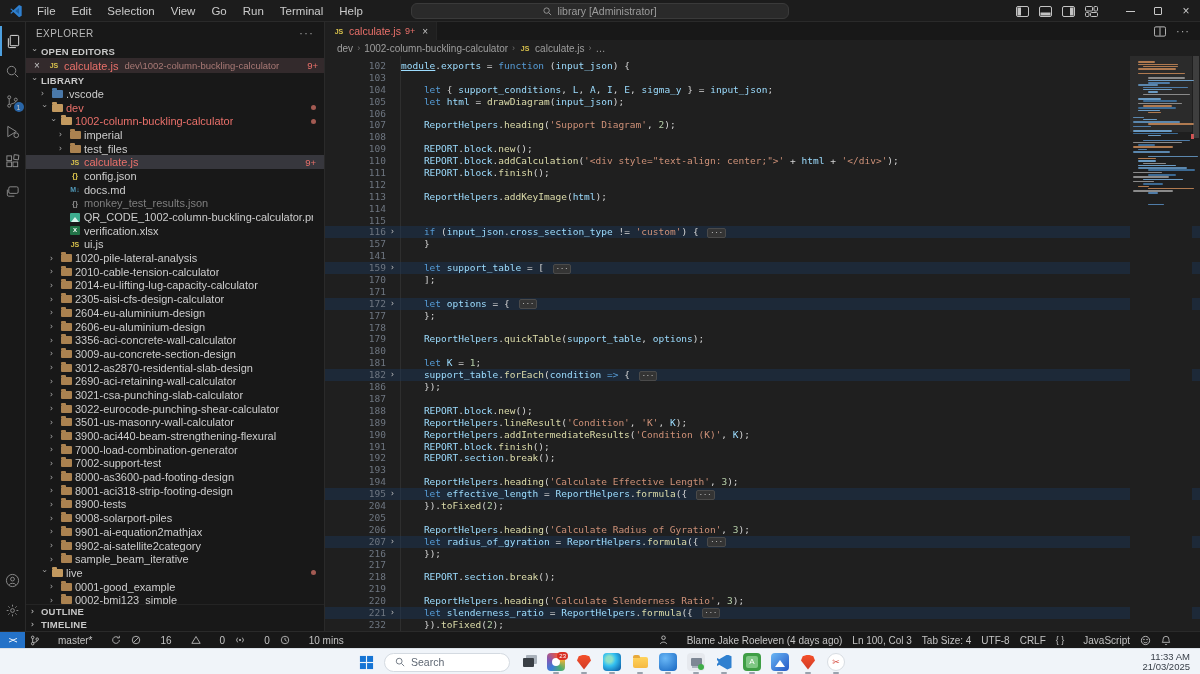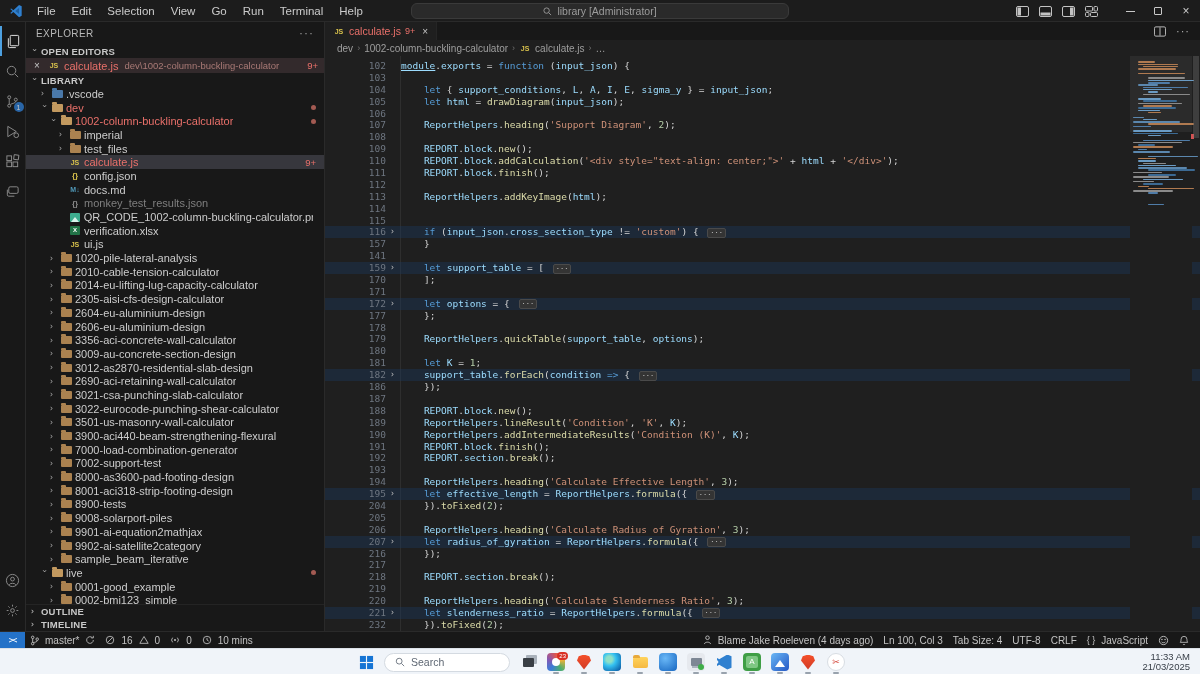--- a/index.html
+++ b/index.html
@@ -98,23 +98,23 @@
   .mm-bar{position:absolute;height:1.6px;border-radius:1px;}
   .mm-err{position:absolute;width:3px;height:5px;background:#d65252;right:-2px;}
   .vscroll{position:absolute;top:0;right:0;width:8px;bottom:0;}
   .vscroll .thumb{position:absolute;top:0;left:1px;width:6px;height:82px;background:rgba(121,121,121,.35);}
 
   
   .statusbar{position:absolute;left:0;right:0;bottom:26px;height:17px;background:#181818;border-top:1px solid #2a2a2a;
     display:flex;align-items:center;font-size:10px;color:#c3c3c3;}
   .remote{width:25px;height:17px;background:#2472c8;color:#fff;display:flex;align-items:center;justify-content:center;
     font-family:"DejaVu Sans Mono",monospace;font-size:8px;letter-spacing:-1px;}
-  .sb-item{display:flex;align-items:center;gap:6px;padding:0 5px;height:17px;}
+  .sb-item{display:flex;align-items:center;gap:19px;padding:0 5px;height:17px;}
   .sb-item svg{display:block;}
-  .sb-right{margin-left:auto;display:flex;align-items:center;padding-right:6px;}
+  .sb-right{margin-left:auto;display:flex;align-items:center;padding-right:24px;}
 
   
   .taskbar{position:absolute;left:0;right:0;bottom:0;height:26px;background:#f0f4f9;border-top:1px solid #dbe1e8;}
   .tk-center{position:absolute;left:355px;top:0;height:26px;display:flex;align-items:center;gap:7px;}
   .tk-start{width:22px;height:22px;display:flex;align-items:center;justify-content:center;}
   .tk-search{width:126px;height:19px;background:#fff;border:1px solid #d4dae1;border-radius:10px;display:flex;align-items:center;
     gap:6px;padding:0 10px;color:#5e6773;font-size:10.5px;}
   .tk-icon{width:22px;height:24px;display:flex;flex-direction:column;align-items:center;justify-content:center;position:relative;}
   .tk-icon .glyph{width:18px;height:18px;border-radius:4px;position:relative;display:flex;align-items:center;justify-content:center;}
   .tk-icon .run{position:absolute;bottom:0;width:6px;height:2px;border-radius:2px;background:#98a2ad;}

